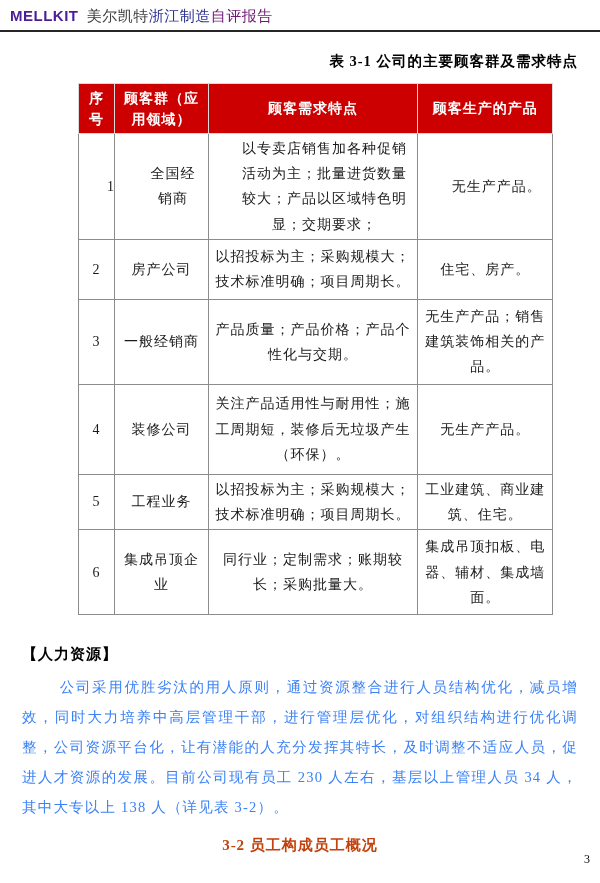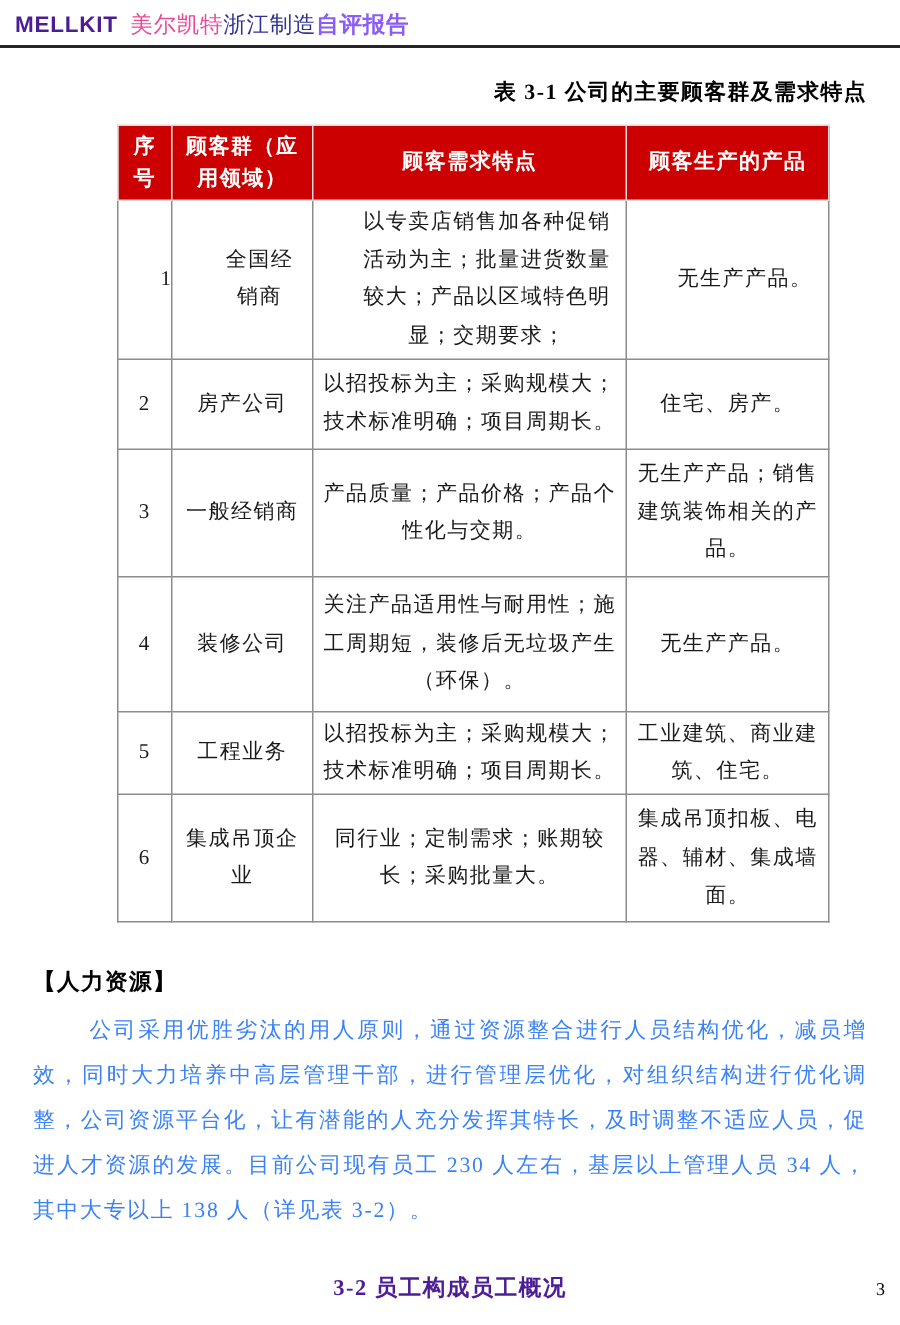--- a/index.html
+++ b/index.html
@@ -12,23 +12,23 @@
     overflow:hidden;
   }
   
   .doc-header{
     padding:7px 10px 0 10px;
     font-size:15px;
     letter-spacing:0.5px;
     white-space:nowrap;
   }
   .brand-en{font-family:"Liberation Sans","DejaVu Sans",sans-serif;font-weight:600;color:#4c1d95;}
-  .brand-cn{color:#ec4899;margin-left:4px;}
+  .brand-cn{color:#404040;margin-left:4px;}
   .brand-zj{color:#2e3192;}
-  .brand-report{color:#8b5cf6;font-weight:bold;}
+  .brand-report{color:#701a75;}
   .header-rule{
     margin-top:4px;
     border-top:2px solid #262626;
   }
   
   .content{padding:0 22px;}
   .table-caption{
     margin-top:20px;
     text-align:right;
     font-weight:bold;
@@ -82,26 +82,26 @@
   .body-paragraph{
     margin-top:8px;
     font-size:14.5px;
     line-height:30px;
     text-align:justify;
     text-indent:2.6em;
     letter-spacing:1.2px;
     color:#3b82f6;
   }
   .sub-title{
-    margin-top:27px;
+    margin-top:14px;
     text-align:center;
     font-weight:bold;
     font-size:15px;
     letter-spacing:1px;
-    color:#4c1d95;
+    color:#c2410c;
   }
   .page-number{
     position:absolute;
     right:10px;
     bottom:16px;
     font-size:12px;
     color:#000;
   }
 </style>
 </head>

